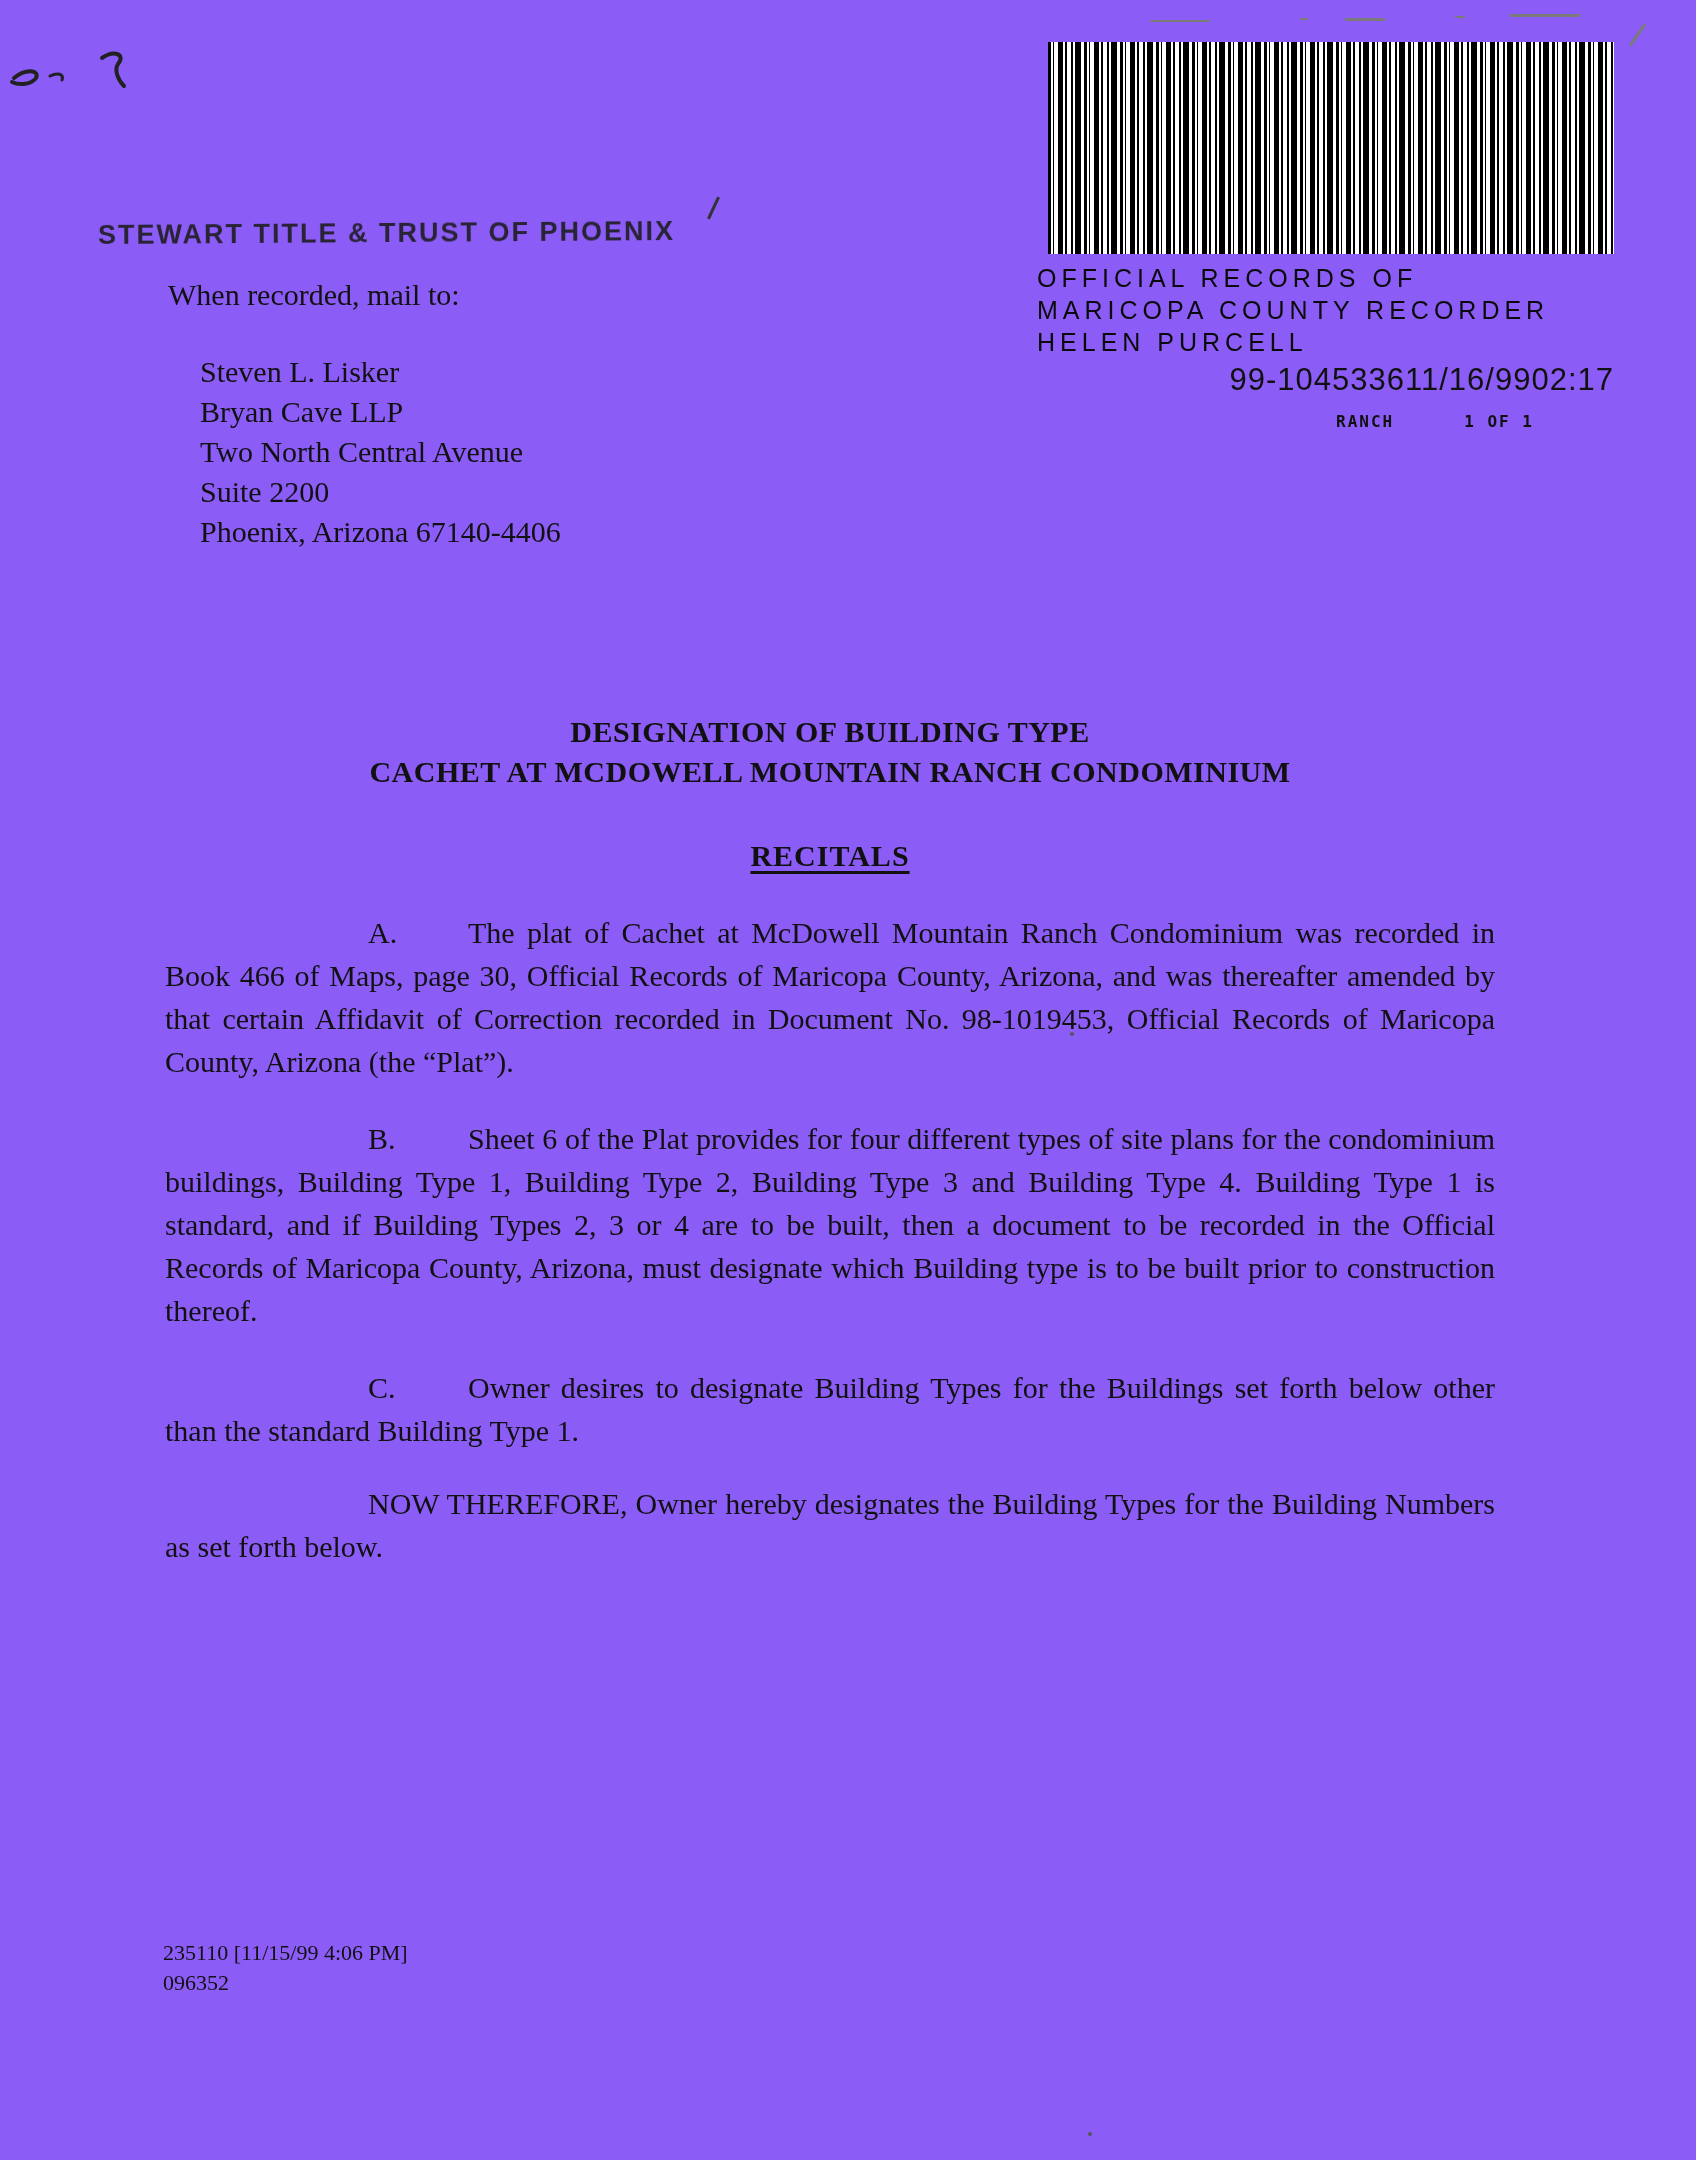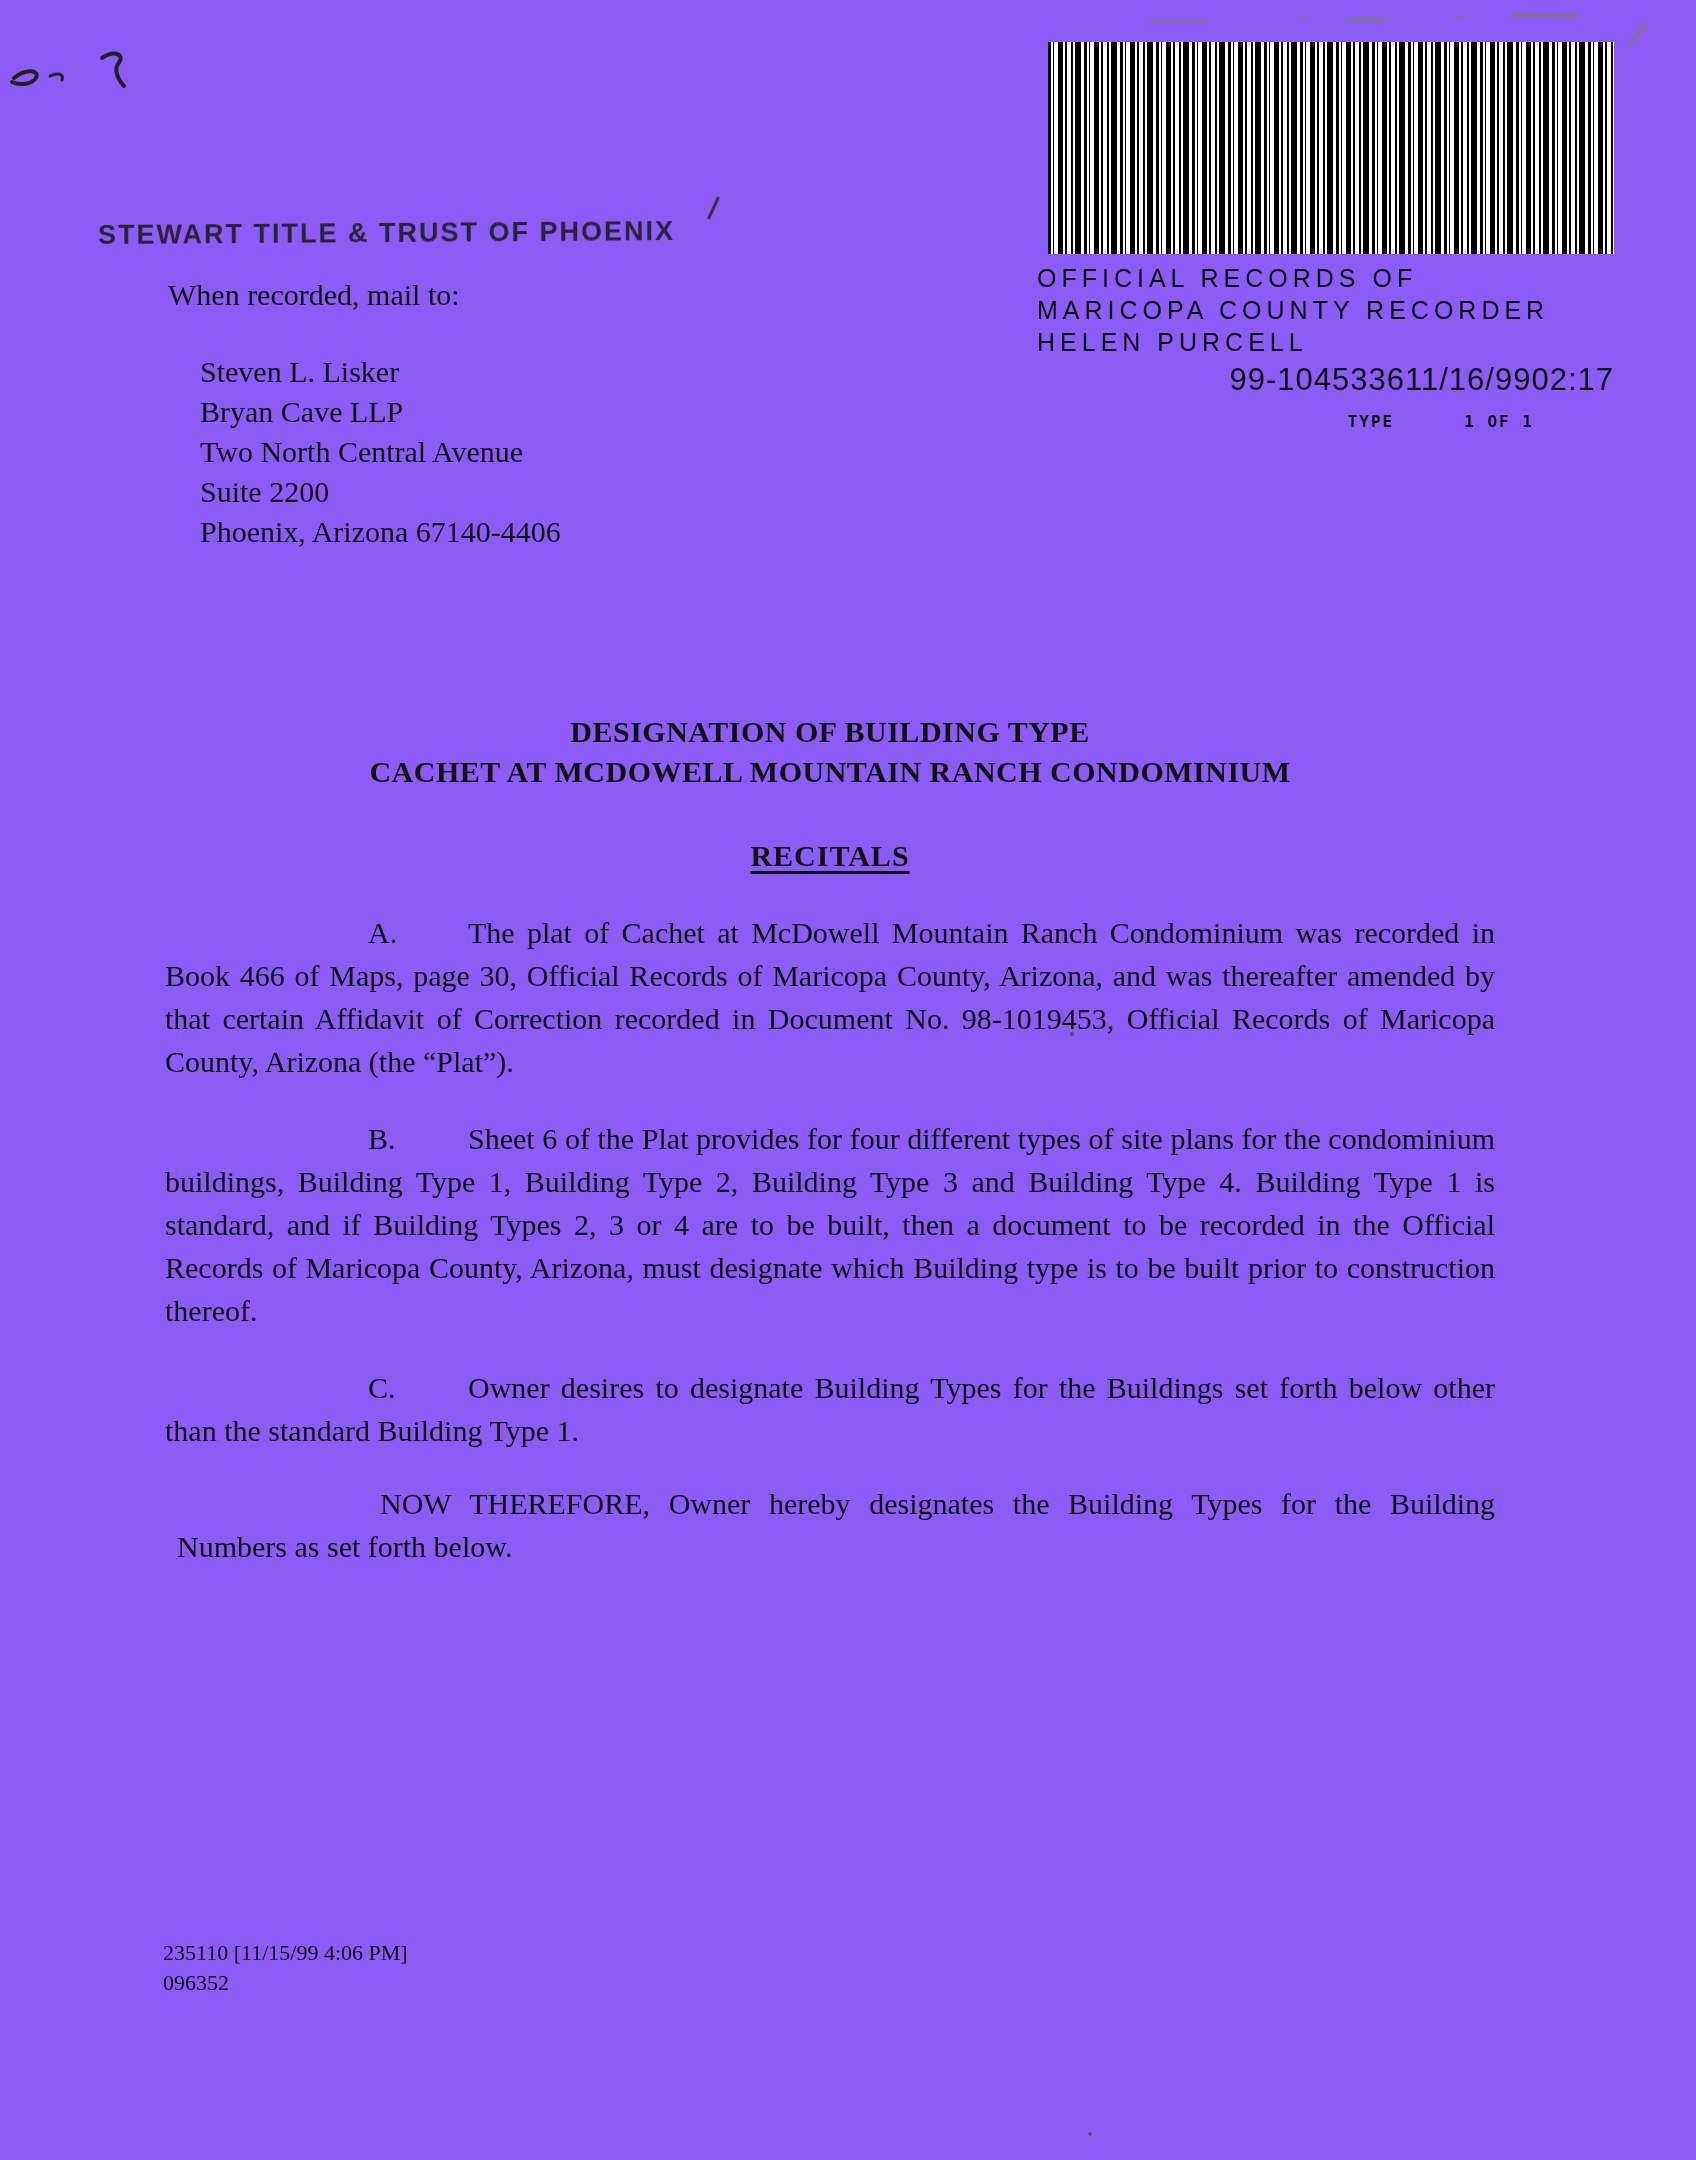--- a/index.html
+++ b/index.html
@@ -92,21 +92,21 @@
     letter-spacing:.5px;
   }
   .intro{ margin:88px 0 0 0; text-align:justify; text-indent:203px;}
   .recitals{
     margin:42px 0 0 0;text-align:center;font-weight:700;font-size:30px;
     letter-spacing:1px;
   }
   .recitals span{text-decoration:underline;text-decoration-thickness:2.5px;text-underline-offset:5px;}
   p.rec-para{margin:34px 0 0 0;text-align:justify;text-indent:203px;}
   p.rec-para .para-label{display:inline-block;width:100px;text-indent:0;}
-  p.closing{margin:30px 0 0 12px;text-align:justify;text-indent:203px;}
+  p.closing{margin:30px 0 0 0;text-align:justify;text-indent:203px;}
 
   
   .doc-footer{
     position:absolute;left:163px;top:1938px;
     font-size:22px;line-height:30px;
   }
 </style>
 </head>
 <body>
 
@@ -144,21 +144,21 @@
     <div class="r-line">OFFICIAL RECORDS OF</div>
     <div class="r-line">MARICOPA COUNTY RECORDER</div>
     <div class="r-line">HELEN PURCELL</div>
   </div>
   <div class="rec-number-row">
     <span>99-1045336</span>
     <span>11/16/99</span>
     <span>02:17</span>
   </div>
   <div class="rec-clerk-row">
-    <span>TYPE</span>
+    <span>RANCH</span>
     <span>1 OF  1</span>
   </div>
 
   <div class="doc-body">
     <div class="doc-title">
       <div>DESIGNATION OF BUILDING TYPE</div>
       <div>CACHET AT MCDOWELL MOUNTAIN RANCH CONDOMINIUM</div>
     </div>
 
 

